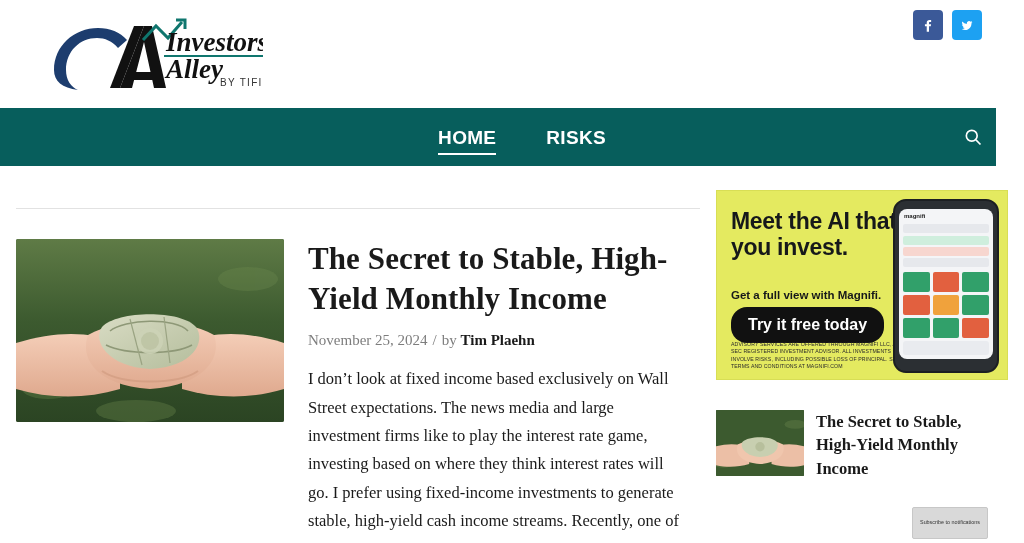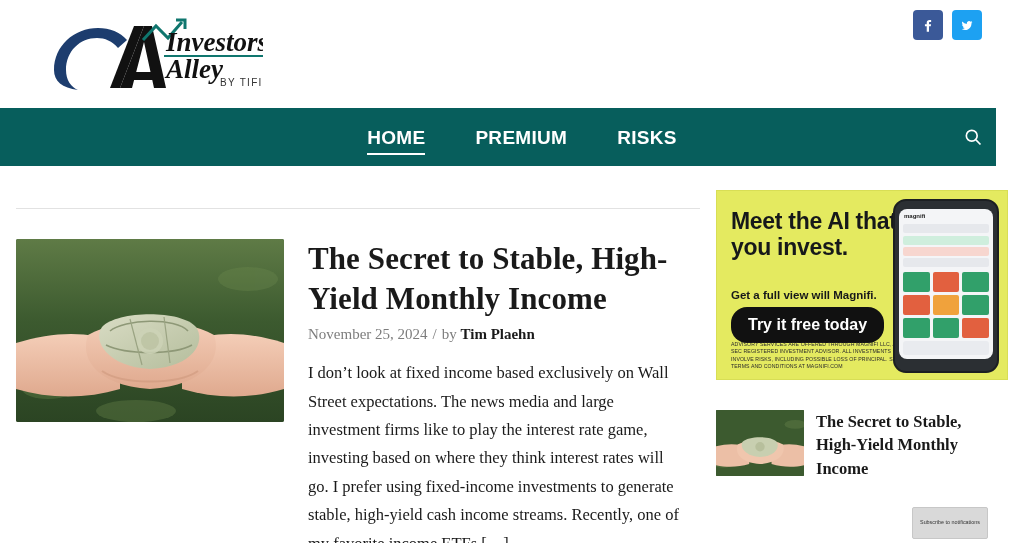--- a/index.html
+++ b/index.html
@@ -118,21 +118,21 @@
   .post-body { width: 380px; }
   .post-title {
     font-family: "Liberation Serif", serif;
     font-size: 31px;
     line-height: 1.28;
     font-weight: bold;
     color: #1a1a1a;
     letter-spacing: .1px;
   }
   .post-meta {
-    margin-top: 8px;
+    margin-top: 14px;
     font-family: "Liberation Serif", serif;
     font-size: 15px;
     color: #7d7d7d;
   }
   .post-meta .sep { margin: 0 5px; }
   .post-meta .author { color: #1a1a1a; font-weight: bold; }
   .post-excerpt {
     margin-top: 16px;
     font-family: "Liberation Serif", serif;
     font-size: 16.5px;
@@ -289,21 +289,20 @@
         <svg width="16" height="16" viewBox="0 0 24 24" fill="#fff">
             <path d="M20 7.5c-.6.27-1.25.45-1.93.53.7-.42 1.23-1.08 1.48-1.87-.65.39-1.37.67-2.13.82A3.35 3.35 0 0 0 11.7 9.6c0 .26.03.52.08.76A9.5 9.5 0 0 1 4.9 6.9a3.35 3.35 0 0 0 1.04 4.47c-.55-.02-1.07-.17-1.52-.42v.04a3.35 3.35 0 0 0 2.69 3.28c-.5.14-1.03.16-1.53.06a3.35 3.35 0 0 0 3.13 2.33A6.73 6.73 0 0 1 4 18.05a9.48 9.48 0 0 0 5.14 1.5c6.17 0 9.54-5.1 9.54-9.53v-.44A6.8 6.8 0 0 0 20 7.5z"></path>
           </svg>
       </a>
     </div>
   </div>
 
   <div class="nav">
     <div class="nav-items">
       <a class="nav-link active">HOME</a>
-      <a class="nav-link">PREMIUM</a>
       <a class="nav-link">RISKS</a>
     </div>
     <div class="search-icon-wrap">
       <svg width="20" height="20" viewBox="0 0 24 24" fill="none" stroke="#ffffff" stroke-width="2">
         <circle cx="10.5" cy="10.5" r="6.5"></circle>
         <line x1="15.5" y1="15.5" x2="21" y2="21"></line>
       </svg>
     </div>
   </div>
 
@@ -366,21 +365,21 @@
           </div>
           <div class="post-excerpt">I don’t look at fixed income based exclusively on Wall Street expectations. The news media and large investment firms like to play the interest rate game, investing based on where they think interest rates will go. I prefer using fixed-income investments to generate stable, high-yield cash income streams. Recently, one of my favorite income ETFs […]</div>
         </div>
       </div>
     </div>
 
     <div class="sidebar">
 
       <div class="ad-box">
         <div class="ad-head">Meet the AI that helps you invest.</div>
-        <div class="ad-sub">Get a full view will Magnifi.</div>
+        <div class="ad-sub">Get a full view with Magnifi.</div>
         <div class="ad-cta">Try it free today</div>
         <div class="ad-disclaimer">ADVISORY SERVICES ARE OFFERED THROUGH MAGNIFI LLC, AN SEC REGISTERED INVESTMENT ADVISOR. ALL INVESTMENTS INVOLVE RISKS, INCLUDING POSSIBLE LOSS OF PRINCIPAL. SEE TERMS AND CONDITIONS AT MAGNIFI.COM</div>
 
         <div class="ad-phone">
           <div class="screen">
             <div style="position:absolute;left:5px;top:4px;font-size:6px;font-weight:bold;color:#222;">magnifi</div>
             <div class="ph-row" style="top:15px;background:#e6e8ec;"></div>
             <div class="ph-row" style="top:27px;background:#cfeedd;"></div>
             <div class="ph-row" style="top:38px;background:#f7d6cf;"></div>
             <div class="ph-row" style="top:49px;background:#e6e8ec;"></div>

